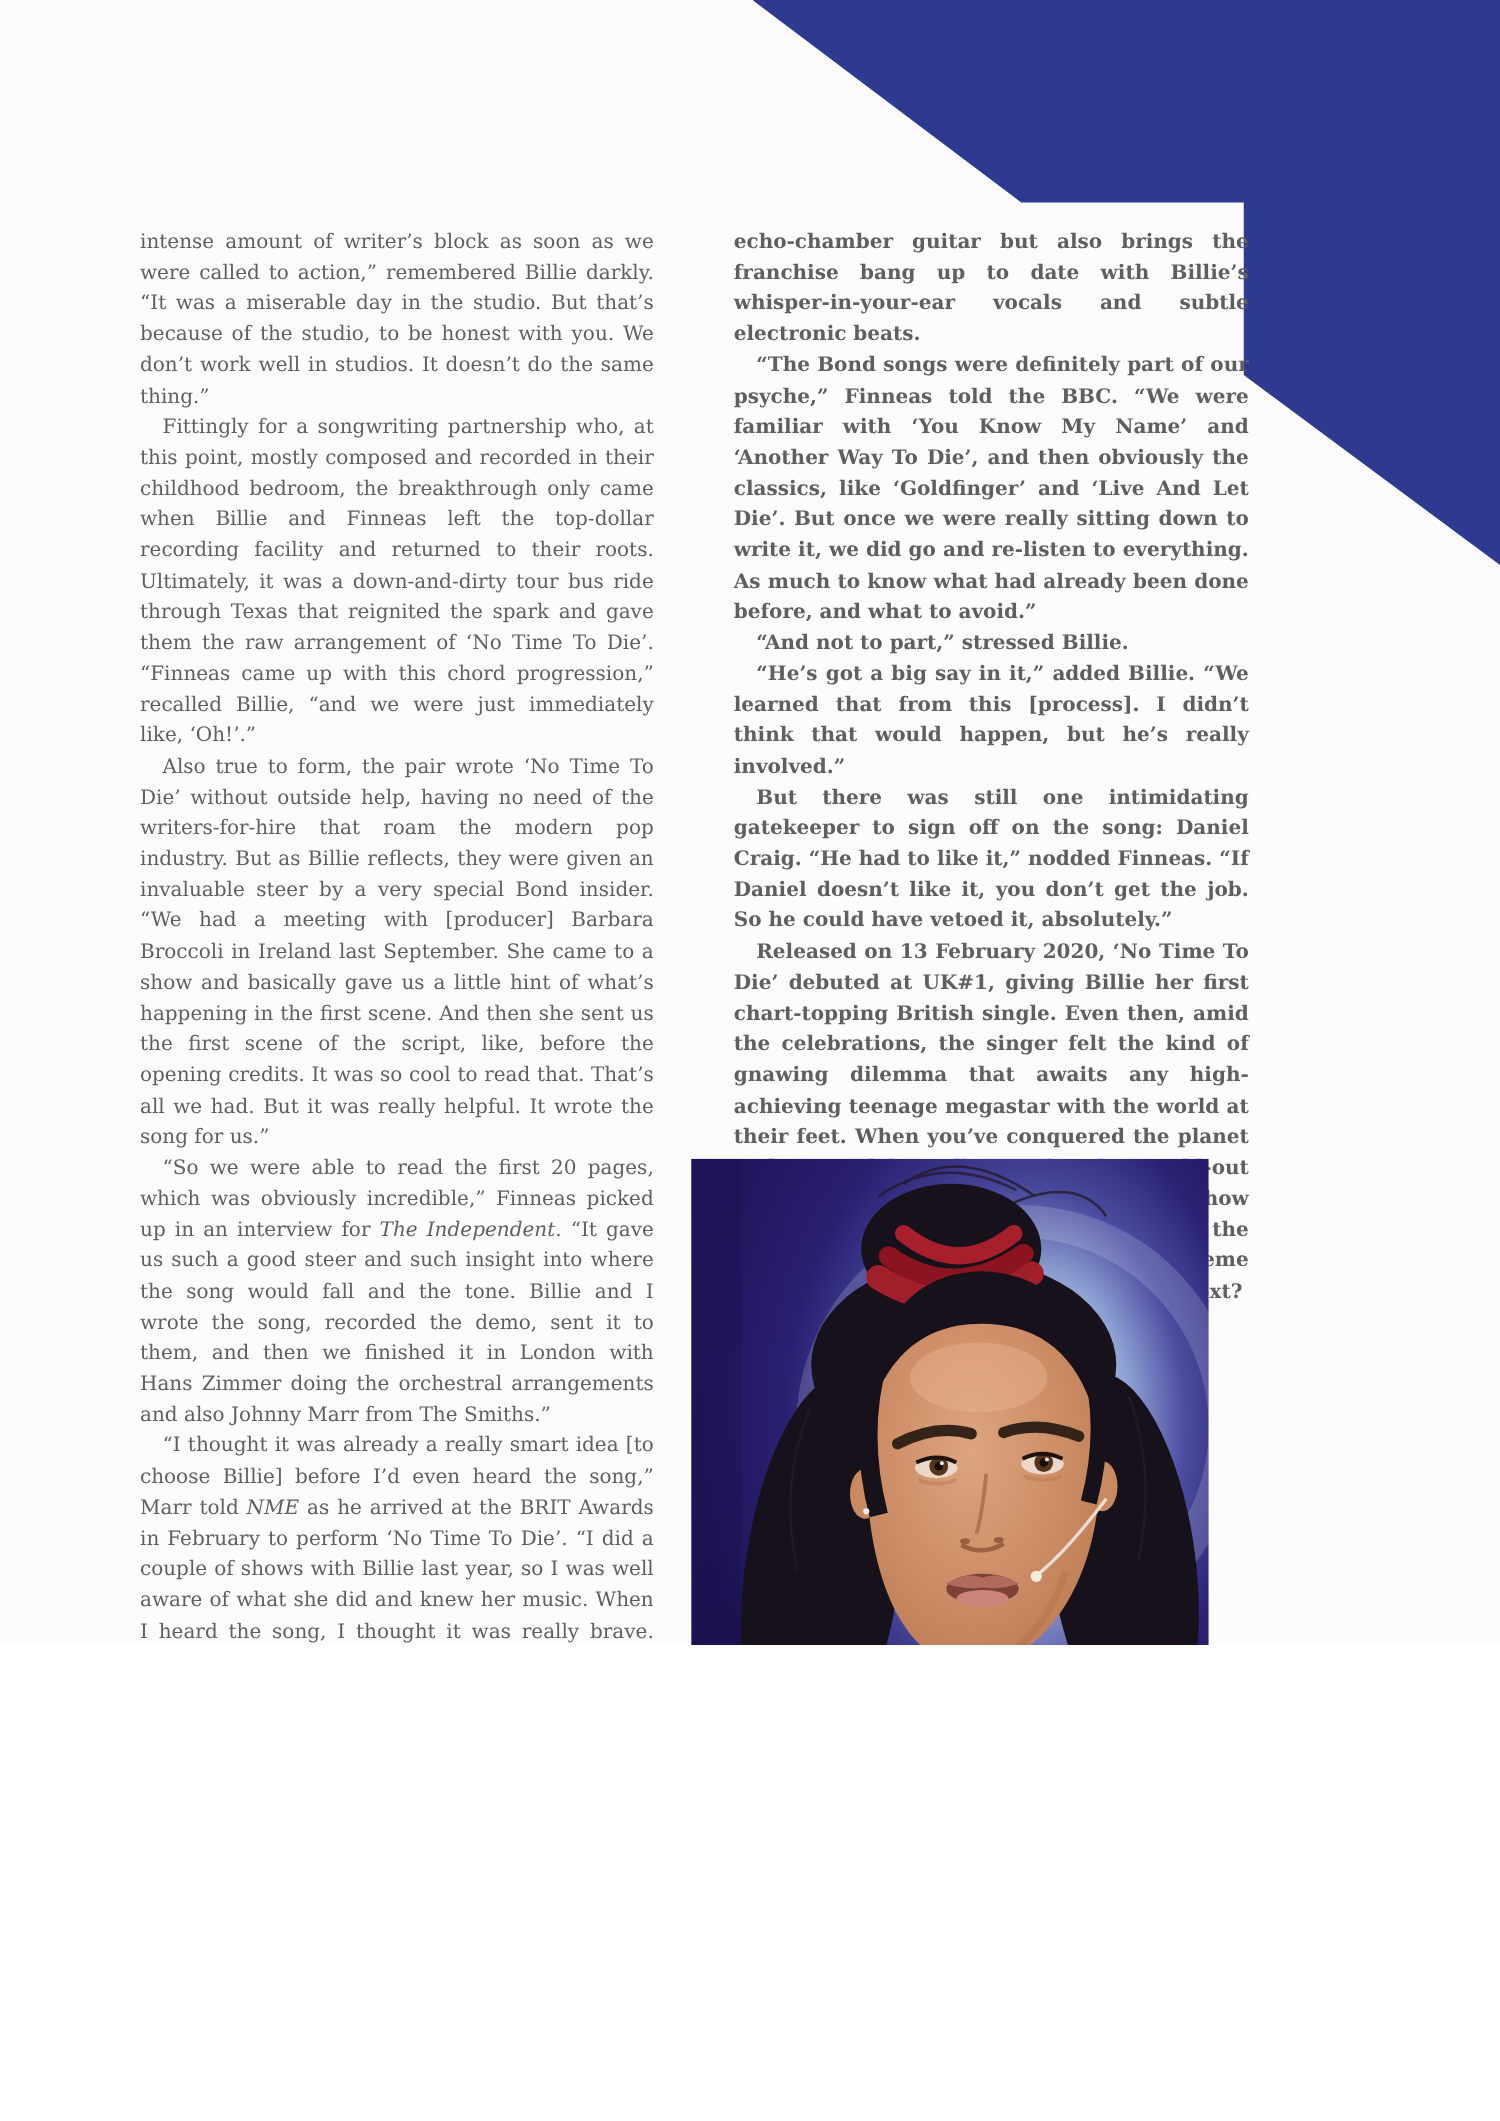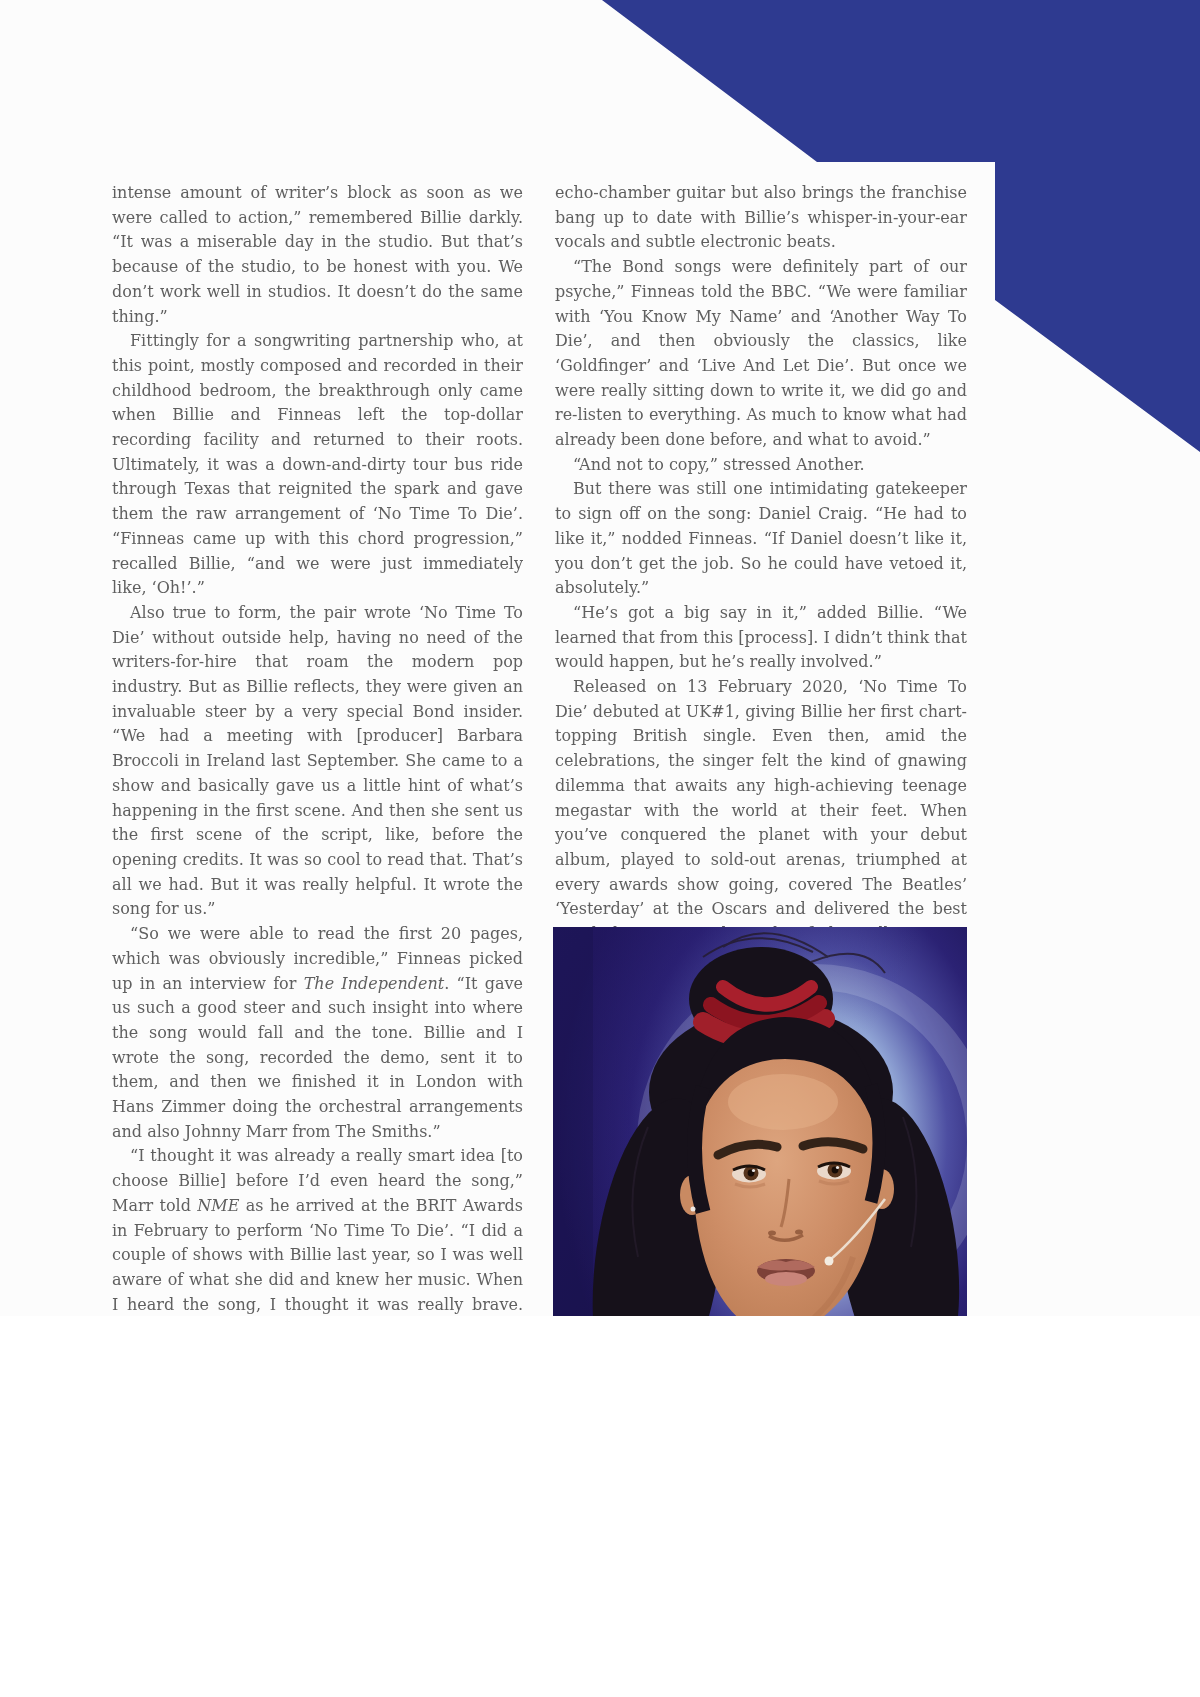--- a/index.html
+++ b/index.html
@@ -13,21 +13,21 @@
     background:var(--accent,#2e3a90);
     clip-path:polygon(0px 0px,598px 0px,598px 452px,393px 300px,393px 162px,215px 162px);
   }
   
   .col{
     position:absolute;top:181px;width:411px;
     font-size:16px;line-height:24.7px;color:var(--body-ink,#5f5f5f);
     text-align:justify;
   }
   .col-left{left:112px;}
-  .col-right{left:555px;width:412px;}
+  .col-right{left:587px;width:412px;font-weight:bold;}
   .para{margin:0;}
   .para.indent{text-indent:18px;}
   .para i{font-style:italic;}
   
   .divider{position:absolute;left:112px;top:1396px;width:411px;border-top:1px dotted #adadad;height:0;}
   
   .caption{
     position:absolute;left:112px;width:404px;
     font-family:"Liberation Sans","DejaVu Sans",sans-serif;
     font-size:12px;line-height:26px;color:var(--cap-ink,#9b9b9b);
@@ -66,23 +66,23 @@
   <div class="col col-left">
       <p class="para"><span>intense amount of writer’s block as soon as we were called to action,” remembered Billie darkly. “It was a miserable day in the studio. But that’s because of the studio, to be honest with you. We don’t work well in studios. It doesn’t do the same thing.”</span></p>
       <p class="para indent"><span>Fittingly for a songwriting partnership who, at this point, mostly composed and recorded in their childhood bedroom, the breakthrough only came when Billie and Finneas left the top-dollar recording facility and returned to their roots. Ultimately, it was a down-and-dirty tour bus ride through Texas that reignited the spark and gave them the raw arrangement of ‘No Time To Die’. “Finneas came up with this chord progression,” recalled Billie, “and we were just immediately like, ‘Oh!’.”</span></p>
       <p class="para indent"><span>Also true to form, the pair wrote ‘No Time To Die’ without outside help, having no need of the writers-for-hire that roam the modern pop industry. But as Billie reflects, they were given an invaluable steer by a very special Bond insider. “We had a meeting with [producer] Barbara Broccoli in Ireland last September. She came to a show and basically gave us a little hint of what’s happening in the first scene. And then she sent us the first scene of the script, like, before the opening credits. It was so cool to read that. That’s all we had. But it was really helpful. It wrote the song for us.”</span></p>
       <p class="para indent"><span>“So we were able to read the first 20 pages, which was obviously incredible,” Finneas picked up in an interview for </span><i>The Independent</i><span>. “It gave us such a good steer and such insight into where the song would fall and the tone. Billie and I wrote the song, recorded the demo, sent it to them, and then we finished it in London with Hans Zimmer doing the orchestral arrangements and also Johnny Marr from The Smiths.”</span></p>
       <p class="para indent"><span>“I thought it was already a really smart idea [to choose Billie] before I’d even heard the song,” Marr told </span><i>NME</i><span> as he arrived at the BRIT Awards in February to perform ‘No Time To Die’. “I did a couple of shows with Billie last year, so I was well aware of what she did and knew her music. When I heard the song, I thought it was really brave. Really minimalist. Then the trick was to Bond-ify it without doing the obvious. It’s easy to be bombastic, but this was a case of less is more.”</span></p>
     </div>
   <div class="col col-right">
       <p class="para"><span>echo-chamber guitar but also brings the franchise bang up to date with Billie’s whisper-in-your-ear vocals and subtle electronic beats.</span></p>
       <p class="para indent"><span>“The Bond songs were definitely part of our psyche,” Finneas told the BBC. “We were familiar with ‘You Know My Name’ and ‘Another Way To Die’, and then obviously the classics, like ‘Goldfinger’ and ‘Live And Let Die’. But once we were really sitting down to write it, we did go and re-listen to everything. As much to know what had already been done before, and what to avoid.”</span></p>
-      <p class="para indent"><span>“And not to copy,” stressed Another.</span></p>
+      <p class="para indent"><span>“And not to part,” stressed Billie.</span></p>
+      <p class="para indent"><span>“He’s got a big say in it,” added Billie. “We learned that from this [process]. I didn’t think that would happen, but he’s really involved.”</span></p>
       <p class="para indent"><span>But there was still one intimidating gatekeeper to sign off on the song: Daniel Craig. “He had to like it,” nodded Finneas. “If Daniel doesn’t like it, you don’t get the job. So he could have vetoed it, absolutely.”</span></p>
-      <p class="para indent"><span>“He’s got a big say in it,” added Billie. “We learned that from this [process]. I didn’t think that would happen, but he’s really involved.”</span></p>
       <p class="para indent"><span>Released on 13 February 2020, ‘No Time To Die’ debuted at UK#1, giving Billie her first chart-topping British single. Even then, amid the celebrations, the singer felt the kind of gnawing dilemma that awaits any high-achieving teenage megastar with the world at their feet. When you’ve conquered the planet with your debut album, played to sold-out arenas, triumphed at every awards show going, covered The Beatles’ ‘Yesterday’ at the Oscars and delivered the best Bond theme song this side of the millennium – what next?</span></p>
     </div>
 
   <div class="divider"></div>
 
   <p class="caption cap-1"><b>Right:</b><span> Canadian singer-songwriter Jessie Reyez was set to support Billie on her world tour prior to its cancellation</span></p>
 
   <figure class="photo">
     <svg viewBox="0 0 414 583" xmlns="http://www.w3.org/2000/svg">
       <defs>

